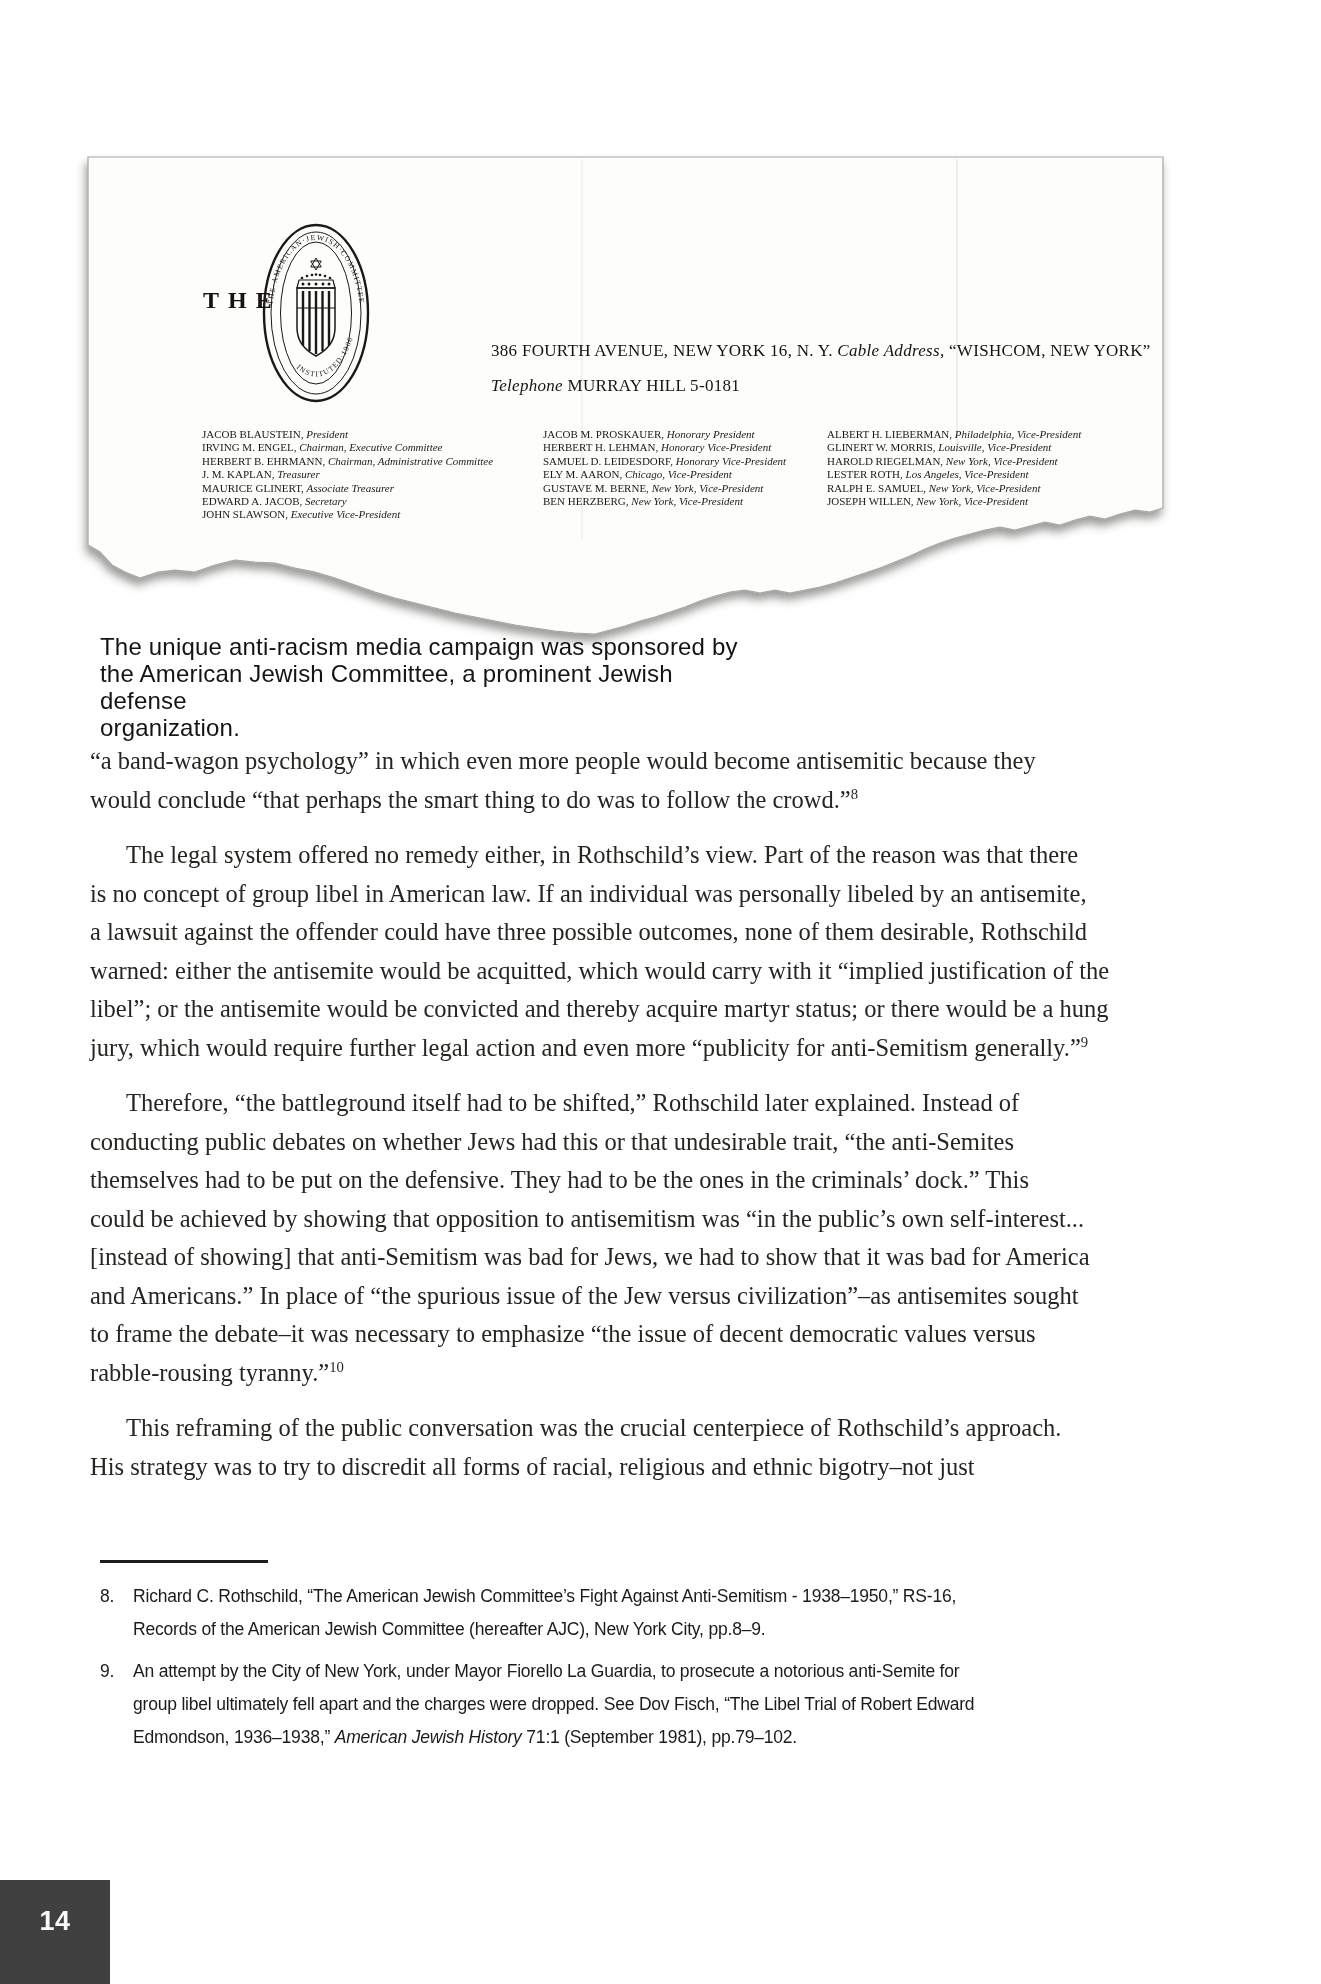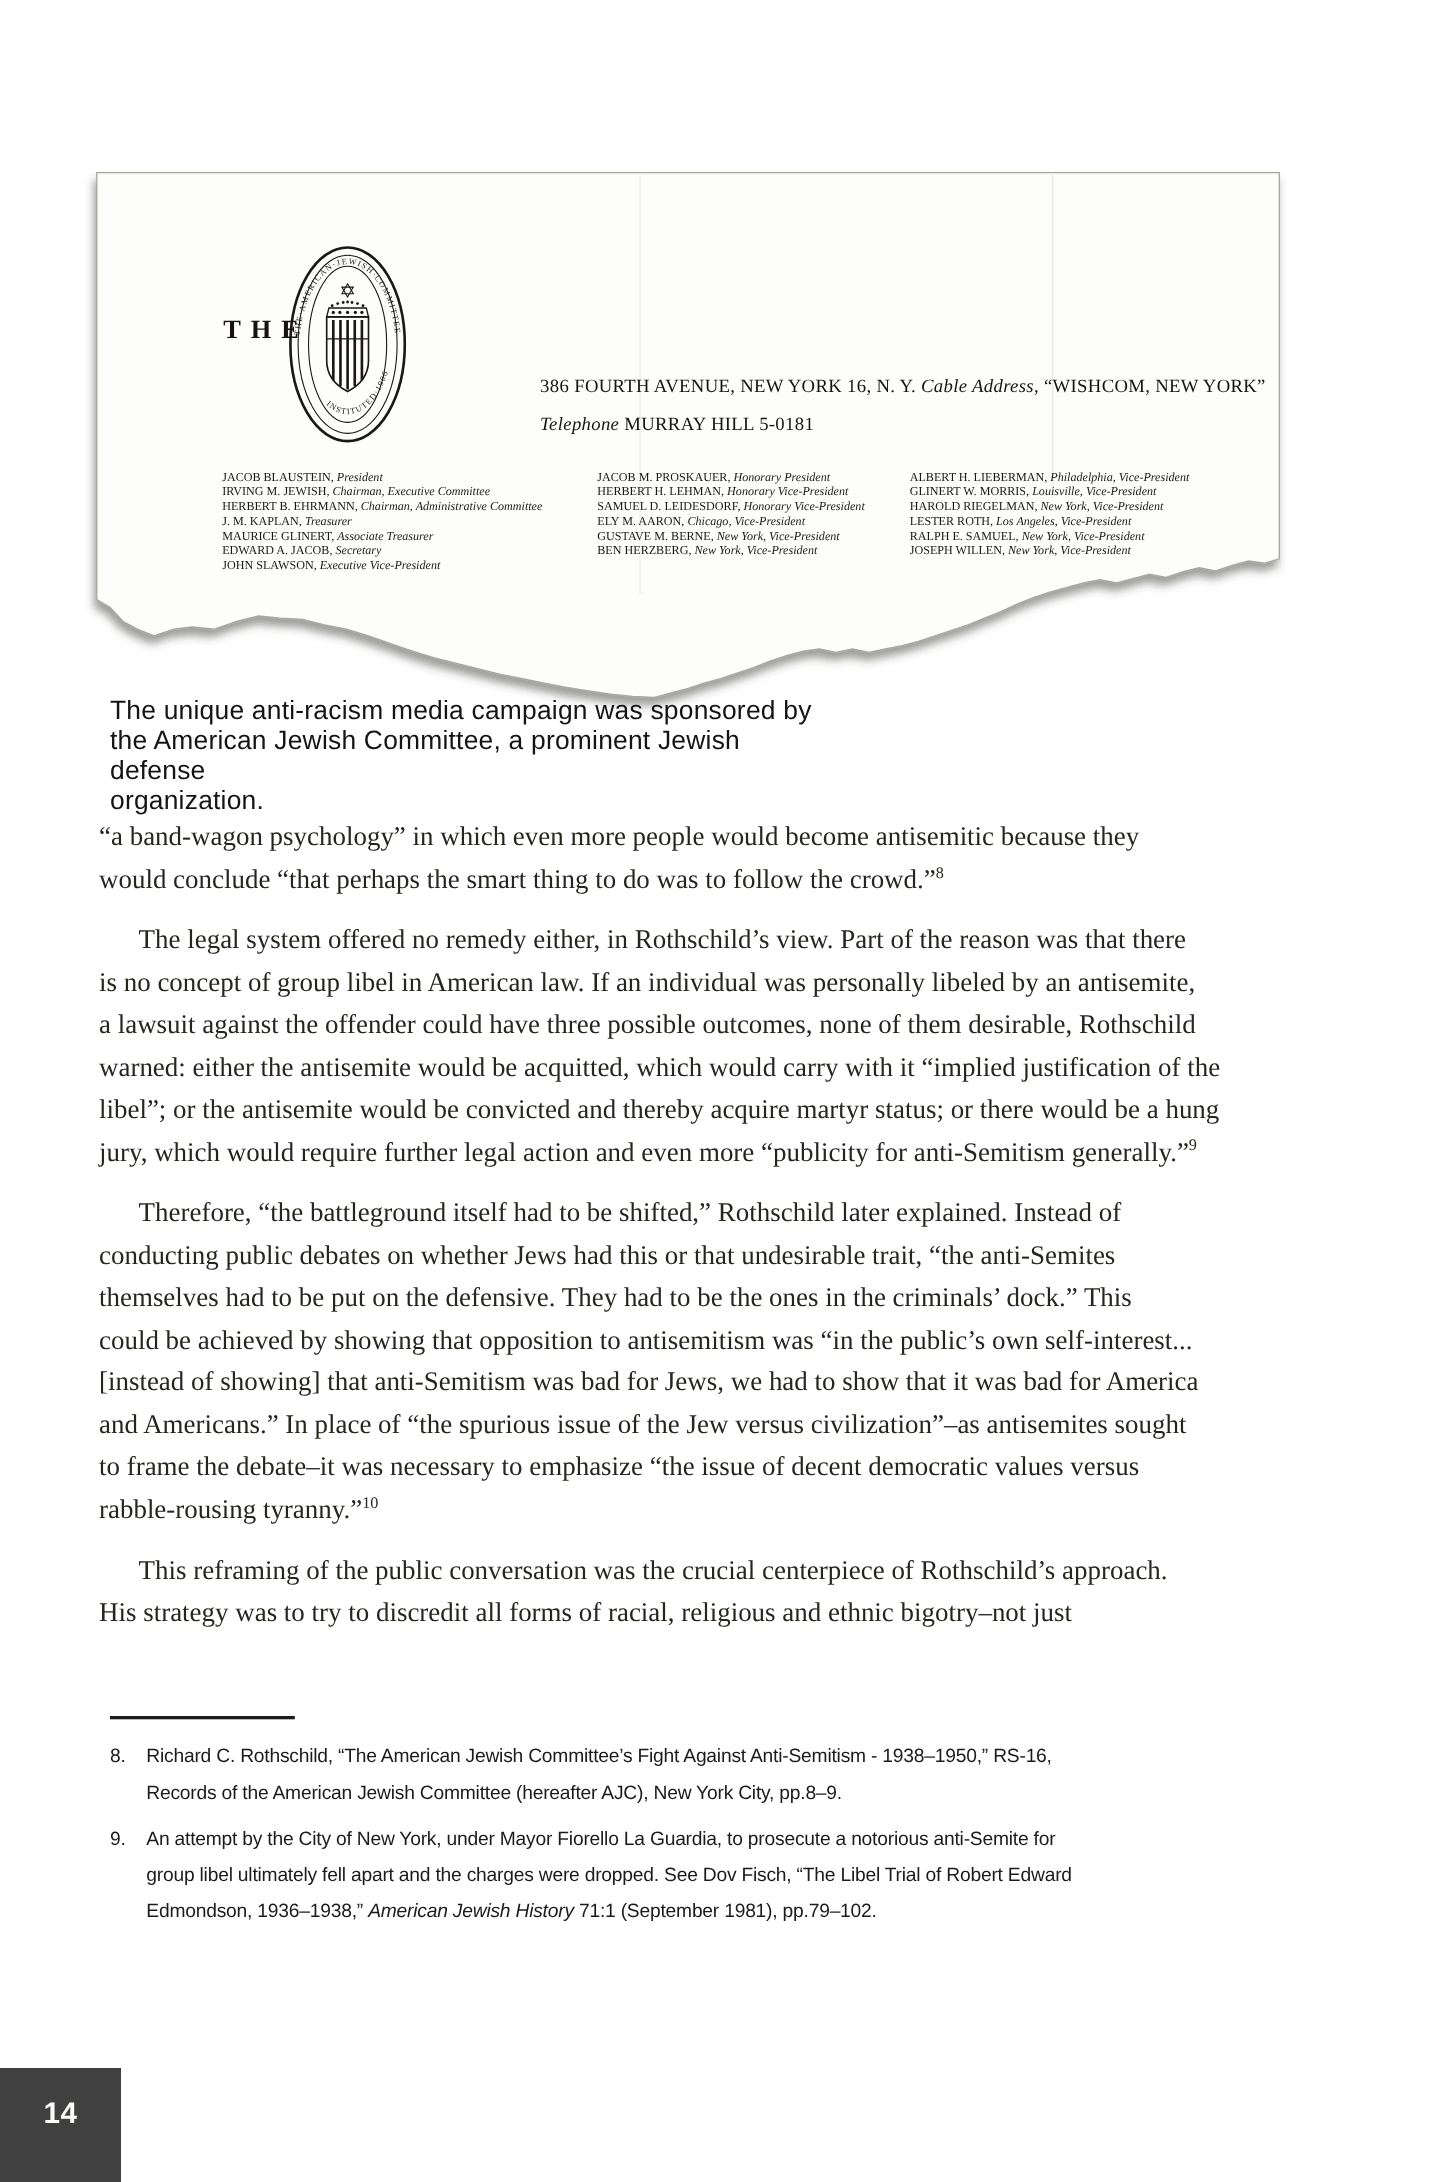--- a/index.html
+++ b/index.html
@@ -103,21 +103,21 @@
       <text><textPath href="#arcBot" startOffset="48">INSTITUTED·1906</textPath></text>
     </g>
   </svg>
 
   <div class="lh-el lh-the">THE</div>
   <div class="lh-el lh-address"><span>386 FOURTH AVENUE, NEW YORK 16, N. Y. </span><span class="it">Cable Address, </span><span>“WISHCOM, NEW YORK”</span></div>
   <div class="lh-el lh-phone"><span class="it">Telephone </span><span>MURRAY HILL 5-0181</span></div>
 
   <div class="off-col c0">
       <div><span class="off-name">JACOB BLAUSTEIN, </span><span class="off-title">President</span></div>
-      <div><span class="off-name">IRVING M. JEWISH, </span><span class="off-title">Chairman, Executive Committee</span></div>
+      <div><span class="off-name">IRVING M. ENGEL, </span><span class="off-title">Chairman, Executive Committee</span></div>
       <div><span class="off-name">HERBERT B. EHRMANN, </span><span class="off-title">Chairman, Administrative Committee</span></div>
       <div><span class="off-name">J. M. KAPLAN, </span><span class="off-title">Treasurer</span></div>
       <div><span class="off-name">MAURICE GLINERT, </span><span class="off-title">Associate Treasurer</span></div>
       <div><span class="off-name">EDWARD A. JACOB, </span><span class="off-title">Secretary</span></div>
       <div><span class="off-name">JOHN SLAWSON, </span><span class="off-title">Executive Vice-President</span></div>
     </div>
   <div class="off-col c1">
       <div><span class="off-name">JACOB M. PROSKAUER, </span><span class="off-title">Honorary President</span></div>
       <div><span class="off-name">HERBERT H. LEHMAN, </span><span class="off-title">Honorary Vice-President</span></div>
       <div><span class="off-name">SAMUEL D. LEIDESDORF, </span><span class="off-title">Honorary Vice-President</span></div>

